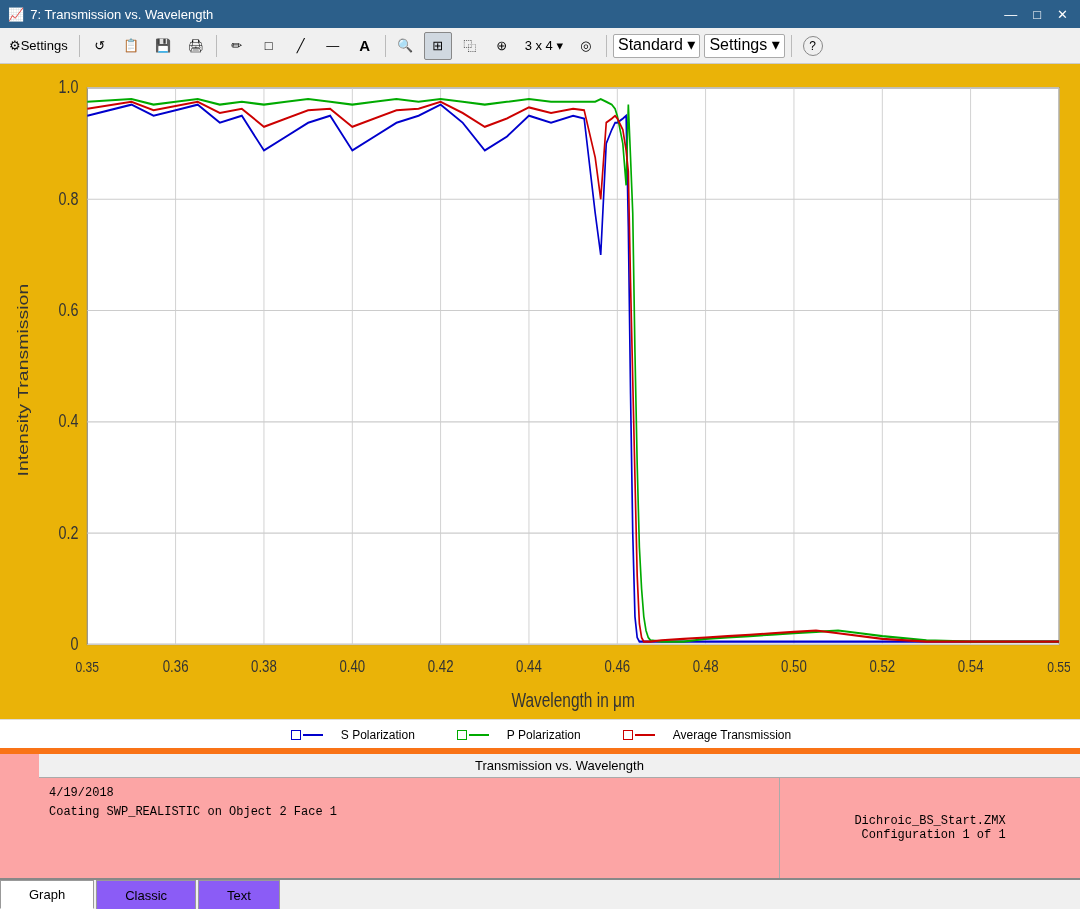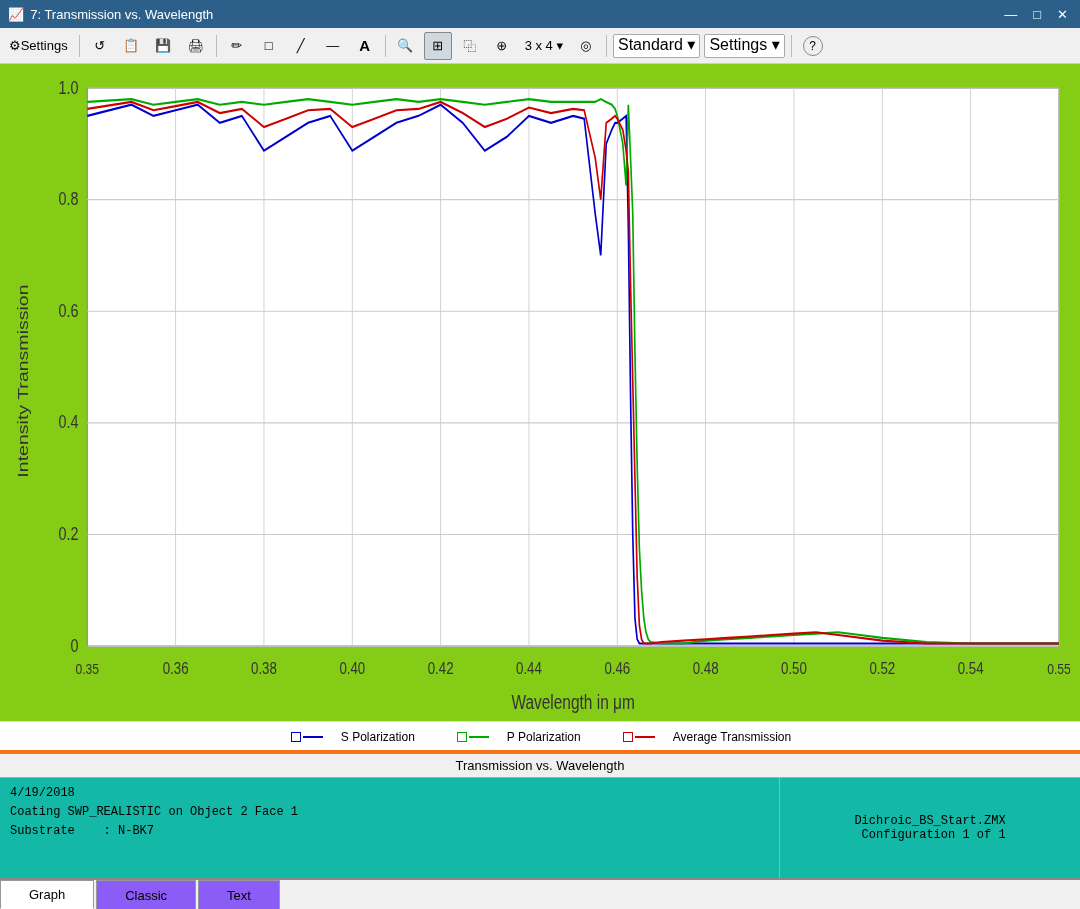--- a/index.html
+++ b/index.html
@@ -90,21 +90,21 @@
     
     .main-content {
       display: flex;
       flex-direction: column;
       height: calc(909px - 28px - 36px);
     }
 
     
     .chart-container {
       flex: 1;
-      background: #84cc16;
+      background: #eab308;
       padding: 10px 10px 5px 10px;
       display: flex;
       flex-direction: column;
     }
 
     
     .legend {
       display: flex;
       justify-content: center;
       gap: 40px;
@@ -120,22 +120,23 @@
     }
     .legend-square {
       width: 10px;
       height: 10px;
       border: 1px solid;
       margin-left: 2px;
     }
 
     
     .info-section {
-      border-top: 4px solid #f97316;
-      background: #14b8a6;
+      border-top: 6px solid #f97316;
+      background: #fca5a5;
+      padding-left: 39px;
     }
     .info-title {
       text-align: center;
       padding: 4px;
       font-size: 13px;
       border-bottom: 1px solid #aaa;
       background: #f0f0f0;
     }
     .info-body {
       display: flex;
@@ -522,21 +523,20 @@
       <span>Average Transmission</span>
     </div>
   </div>
 
   <div class="info-section">
     <div class="info-title">Transmission vs. Wavelength</div>
     <div class="info-body">
       <div class="info-left">
         <div>4/19/2018</div>
         <div>Coating SWP_REALISTIC on Object 2 Face 1</div>
-        <div>Substrate&nbsp;&nbsp;&nbsp;&nbsp;: N-BK7</div>
       </div>
       <div class="info-right">
         <div>Dichroic_BS_Start.ZMX<br>Configuration 1 of 1</div>
       </div>
     </div>
   </div>
 
   <div class="bottom-tabs">
     <button class="tab-btn active">Graph</button>
     <button class="tab-btn">Classic</button>

